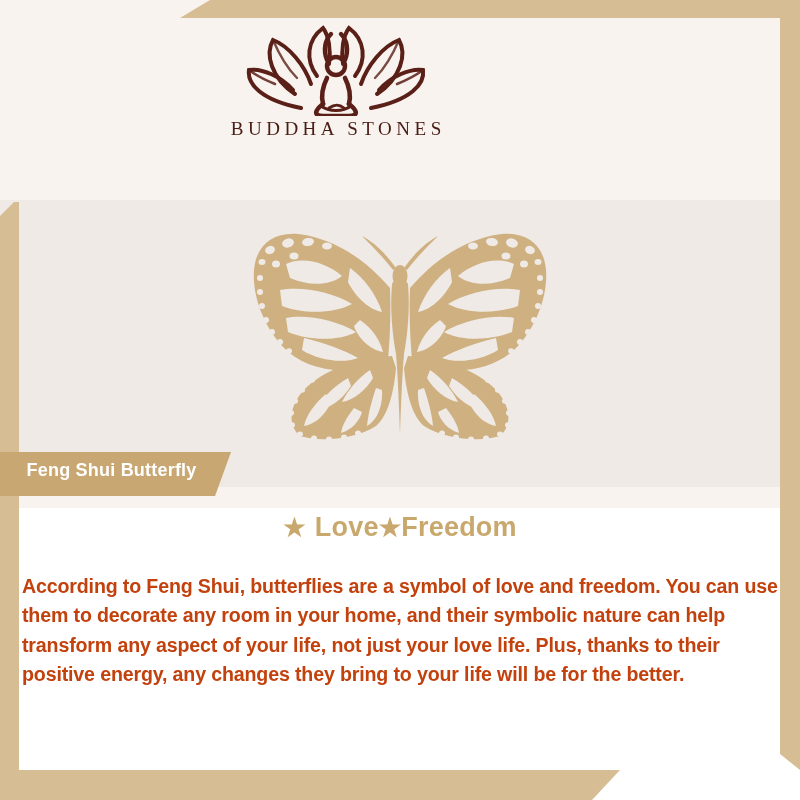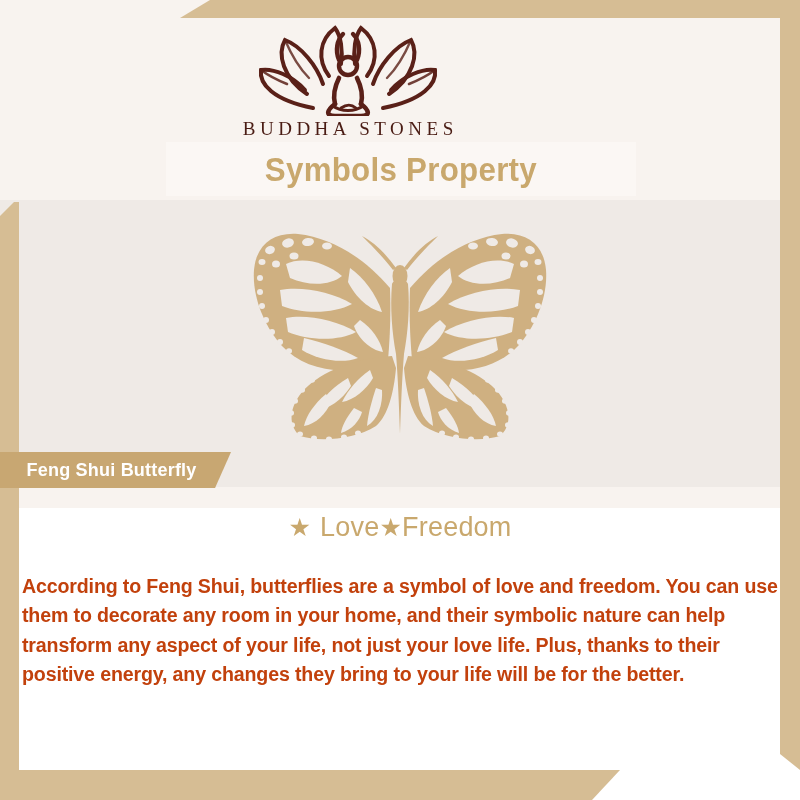--- a/index.html
+++ b/index.html
@@ -91,21 +91,21 @@
     left: 0;
     top: 508px;
     width: 800px;
     height: 262px;
     background: #ffffff;
   }
 
   
   .logo-wrap {
     position: absolute;
-    left: 16px;
+    left: 4px;
     top: 20px;
     width: 664px;
     text-align: center;
   }
   .logo-mark {
     display: block;
     margin: 0 auto;
   }
   .logo-text {
     margin-top: 2px;
@@ -147,21 +147,21 @@
     text-align: center;
   }
   .butterfly-svg { display: block; margin: 0 auto; }
 
   
   .banner {
     position: absolute;
     left: 0;
     top: 452px;
     height: 36px;
-    padding: 0 30px 0 22px;
+    padding: 0 30px 8px 22px;
     background: #c8a772;
     display: flex;
     align-items: center;
     clip-path: polygon(0 0, 100% 0, calc(100% - 16px) 100%, 0 100%);
   }
   .banner-text {
     font-family: "Liberation Sans Narrow", "Liberation Sans", sans-serif;
     font-size: 19px;
     font-weight: bold;
     color: #ffffff;
@@ -172,21 +172,21 @@
 
   
   .subhead {
     position: absolute;
     left: 0;
     top: 512px;
     width: 800px;
     text-align: center;
     font-family: "Liberation Sans Narrow", "Liberation Sans", sans-serif;
     font-size: 27px;
-    font-weight: normal;
+    font-weight: bold;
     color: #c9a86d;
     letter-spacing: 0.2px;
     white-space: nowrap;
   }
   .subhead .star { font-size: 25px; }
   .subhead .gap { display: inline-block; width: 9px; }
 
   
   .body-copy {
     position: absolute;
@@ -245,23 +245,20 @@
         <path d="M114 58 C 118 66, 120 76, 118 84" stroke-width="4.6"></path>
 
         <path d="M92 84 C 84 90, 82 96, 92 96 L 118 96 C 128 96, 126 90, 118 84" stroke-width="4.6"></path>
         <path d="M90 86 C 98 92, 112 92, 120 86" stroke-width="3.2"></path>
         <path d="M98 88 C 104 84, 108 84, 113 88" stroke-width="2.8"></path>
       </g>
     </svg>
     <div class="logo-text">BUDDHA STONES</div>
   </div>
 
-  <div class="title-band">
-    <span class="title-text">Symbols Property</span>
-  </div>
 
   <div class="butterfly-wrap">
     <svg class="butterfly-svg" width="340" height="215" viewBox="0 0 340 215">
       <g fill="#cfb081">
 
         <ellipse cx="170" cy="48" rx="7.5" ry="11"></ellipse>
         <path d="M162 56 C 160 80, 162 104, 166 126 C 168 150, 169 178, 170 206
                  C 171 178, 172 150, 174 126 C 178 104, 180 80, 178 56
                  C 176 50, 164 50, 162 56 Z"></path>
 

